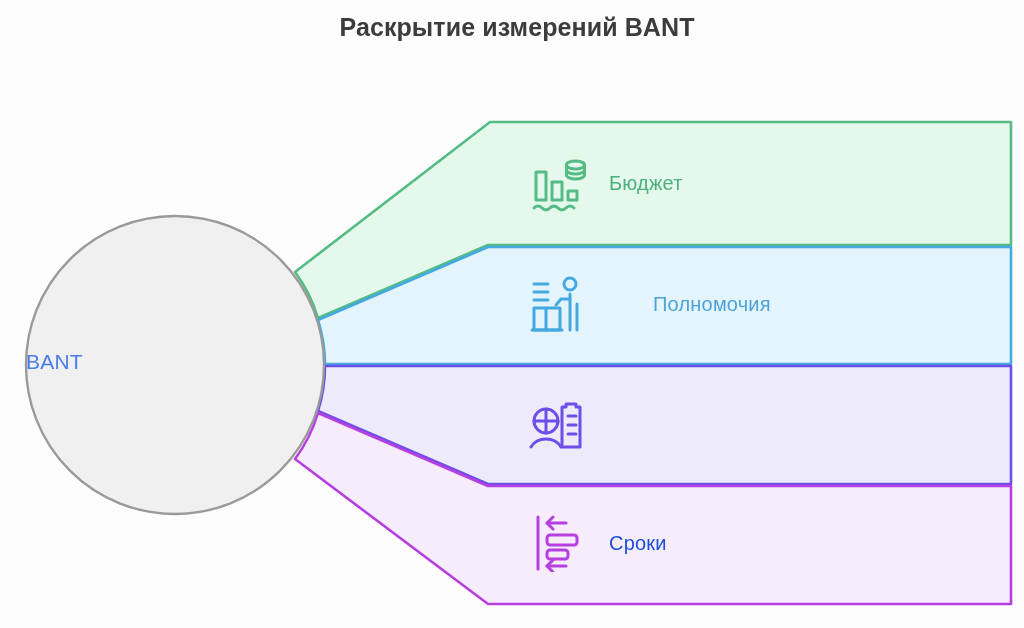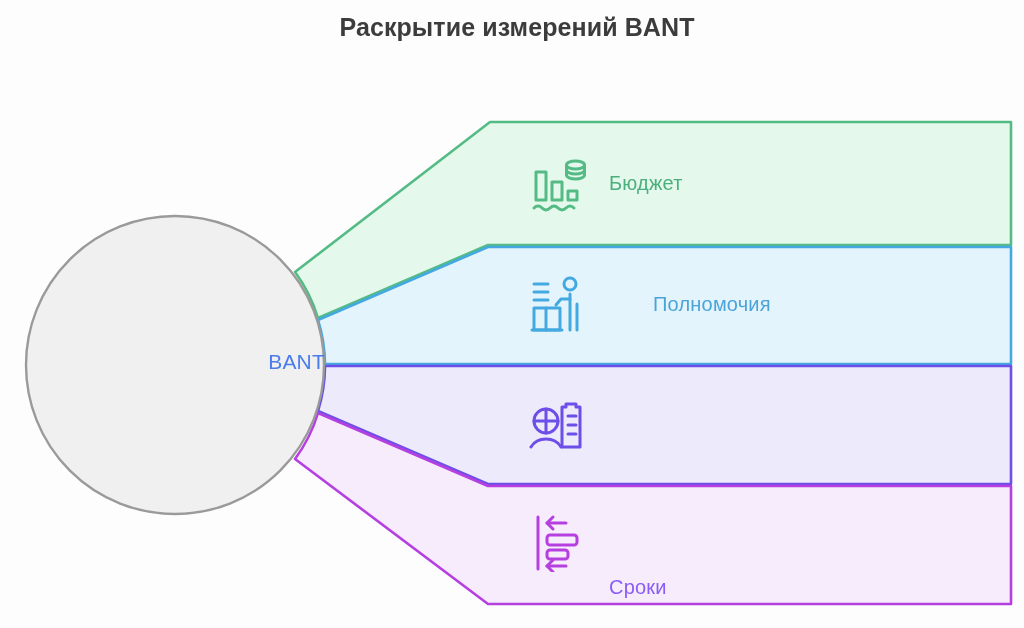--- a/index.html
+++ b/index.html
@@ -37,35 +37,35 @@
     font-size: 25px;
     font-weight: bold;
     color: #3c3c3c;
     letter-spacing: 0.1px;
   }
   .center-label {
     position: absolute;
     left: 21px;
     top: 350px;
     width: 299px;
-    text-align: right;
+    text-align: left;
     font-size: 21px;
     color: #4a7ced;
     letter-spacing: 0.2px;
   }
   .band-label {
     position: absolute;
     font-size: 20px;
     letter-spacing: 0.2px;
     white-space: nowrap;
   }
   .lbl-budget   { left: 604px; top: 172px; color: #4caf7d; }
   .lbl-authority{ left: 604px; top: 293px; color: #4aa3d9; margin-left: 44px; }
   .lbl-need     { left: 604px; top: 412px; color: #6f5fe0; }
-  .lbl-timeline { left: 604px; top: 532px; color: #8b5cf6; margin-top: 44px; }
+  .lbl-timeline { left: 604px; top: 532px; color: #1d4ed8; }
   .icon-host { position: absolute; }
   .ic-budget   { left: 524px; top: 156px; }
   .ic-authority{ left: 524px; top: 275px; }
   .ic-need     { left: 524px; top: 394px; }
   .ic-timeline { left: 528px; top: 514px; }
 </style>
 </head>
 <body>
 
 <div id="stage">

